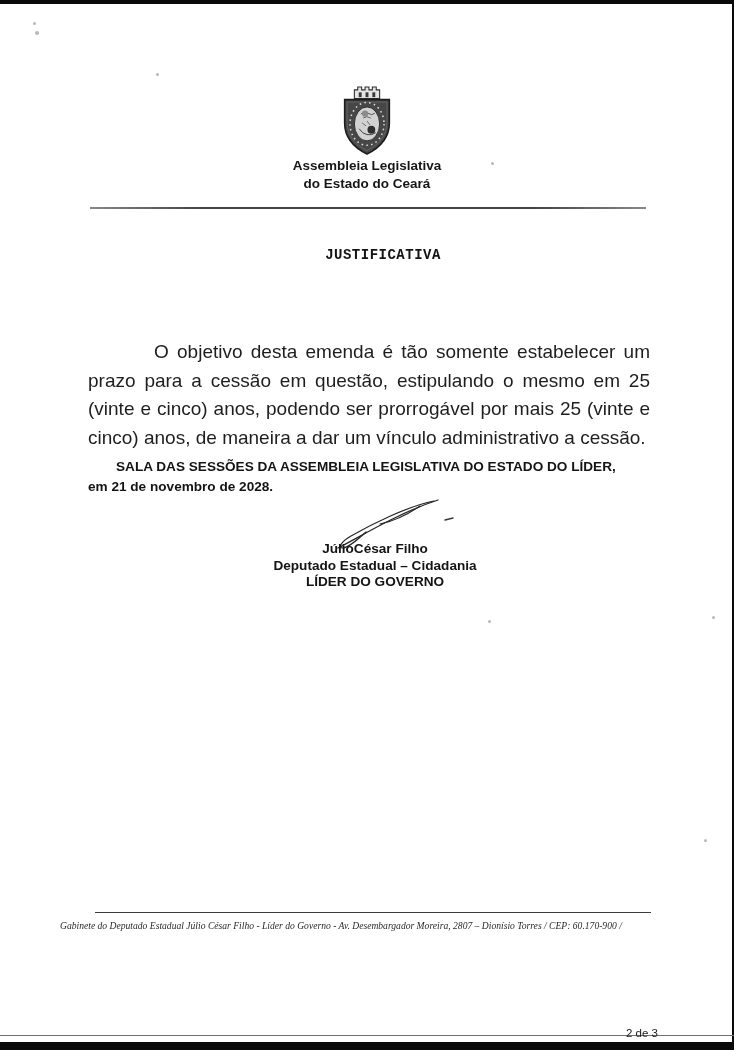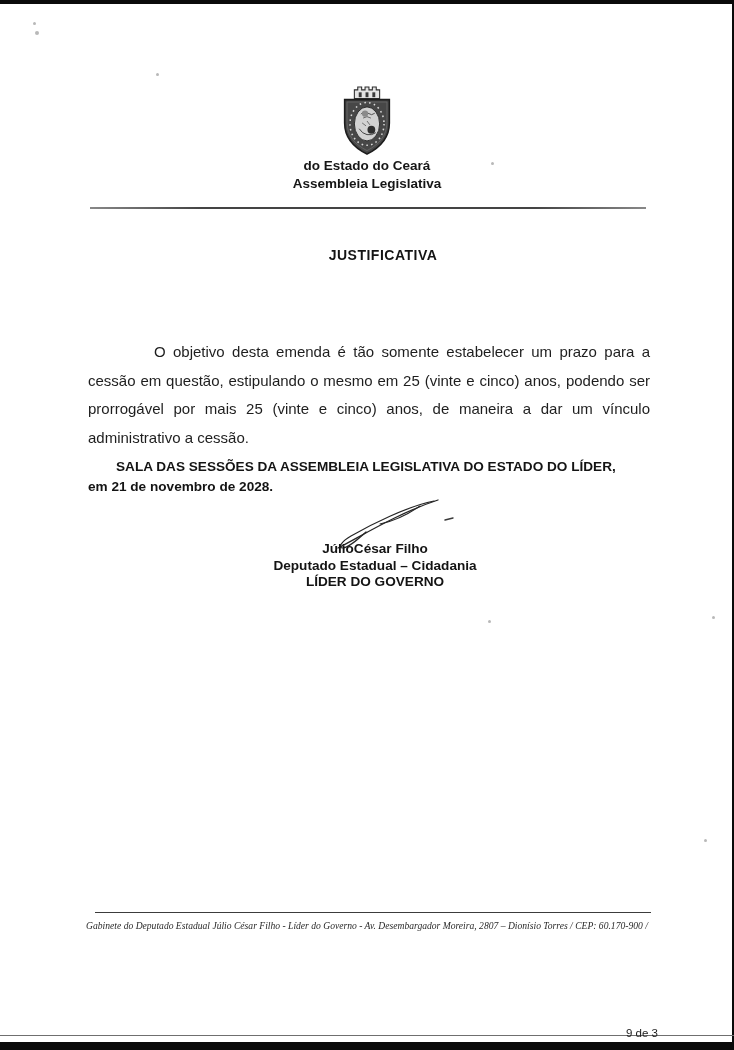--- a/index.html
+++ b/index.html
@@ -25,25 +25,26 @@
     color:#161616;
   }
 
   .header-rule{ position:absolute; left:90px; top:207px; width:556px; height:2px;
     background:linear-gradient(to right,#888,#444 20%,#444 80%,#888); }
 
   .doc-title{
     position:absolute; left:0; top:247px; width:724px; padding-left:42px;
     text-align:center; font-weight:bold; font-size:14px; letter-spacing:.5px;
     color:#141414;
+    font-family:Liberation Mono, monospace;
   }
 
   .body-par{
     position:absolute; left:88px; top:338px; width:562px;
-    font-size:15px; line-height:28.5px; text-align:justify; text-indent:66px;
+    font-size:19px; line-height:28.5px; text-align:justify; text-indent:66px;
     color:#1e1e1e;
   }
 
   .closing{
     position:absolute; left:88px; top:457px; width:566px;
     font-weight:bold; font-size:13.6px; line-height:20px; color:#141414;
   }
   .closing .l1{ text-indent:28px; }
 
   .signature-svg{ position:absolute; left:336px; top:497px; width:120px; height:54px; }
@@ -51,21 +52,21 @@
   .sig-block{
     position:absolute; left:0; top:541px; width:750px;
     text-align:center; font-weight:bold; font-size:13.6px; line-height:16.5px;
     color:#141414;
   }
 
   .footer-rule{ position:absolute; left:95px; top:912px; width:556px; height:1px; background:#3c3c3c; }
   .footer{
     position:absolute; left:60px; top:919px; width:614px;
     font-family:"Liberation Serif", serif; font-style:italic;
-    font-size:9.6px; line-height:13px; text-align:center; color:#2a2a2a;
+    font-size:9.6px; line-height:13px; text-align:left; color:#2a2a2a;
   }
 
   .bottom-rule{ position:absolute; left:0; top:1035px; width:734px; height:1px; background:#6f6f6f; }
   .page-number{
     position:absolute; left:626px; top:1027px;
     font-size:11.5px; color:#222;
   }
 </style>
 </head>
 <body>
@@ -98,22 +99,22 @@
 
   <path d="M29,29 q3,-5 7,-1 q4,3 7,0" stroke="#4e4e4e" stroke-width="1" fill="none"></path>
   <path d="M31,33 q4,-3 8,0" stroke="#5a5a5a" stroke-width="0.9" fill="none"></path>
   <circle cx="33" cy="28.5" r="3.2" fill="#8b8b8b"></circle>
   <circle cx="39.5" cy="45" r="4" fill="#2f2f2f"></circle>
   <path d="M27,44 q3,5 8,6 q5,1 9,-2" stroke="#3f3f3f" stroke-width="1" fill="none"></path>
   <path d="M30,38 l4,3 M35,36 l3,4" stroke="#555" stroke-width="0.8"></path>
 </svg>
 
 <div class="org-name">
+  <div>Assembleia Legislativa</div>
   <div>do Estado do Ceará</div>
-  <div>Assembleia Legislativa</div>
 </div>
 
 <div class="header-rule"></div>
 
 <div class="doc-title">JUSTIFICATIVA</div>
 
 <div class="body-par">O objetivo desta emenda é tão somente estabelecer um prazo para a cessão em questão, estipulando o mesmo em 25 (vinte e cinco) anos, podendo ser prorrogável por mais 25 (vinte e cinco) anos, de maneira a dar um vínculo administrativo a cessão.</div>
 
 <div class="closing">
   <div class="l1">SALA DAS SESSÕES DA ASSEMBLEIA LEGISLATIVA DO ESTADO DO LÍDER,</div>
@@ -133,13 +134,13 @@
   <div>LÍDER DO GOVERNO</div>
 </div>
 
 <div class="footer-rule"></div>
 
 <div class="footer">
   <div>Gabinete do Deputado Estadual Júlio César Filho - Líder do Governo - Av. Desembargador Moreira, 2807 – Dionísio Torres / CEP: 60.170-900 /</div>
 </div>
 
 <div class="bottom-rule"></div>
-<div class="page-number">9 de 3</div>
+<div class="page-number">2 de 3</div>
 
 </body></html>

